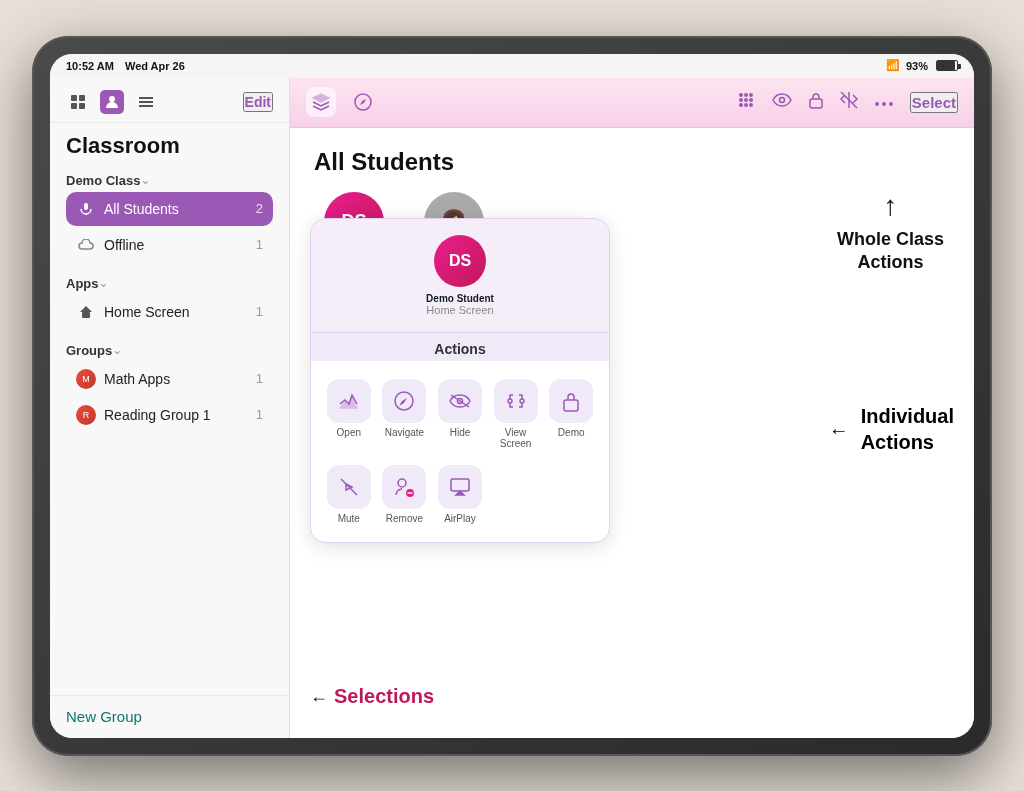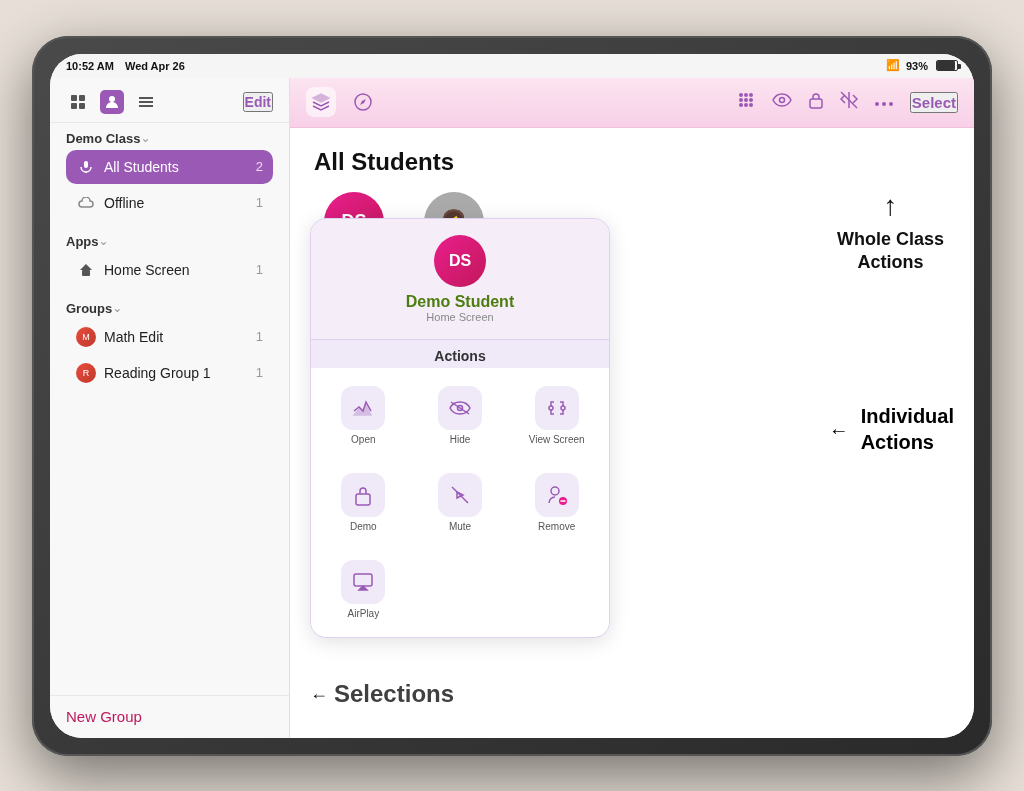--- a/index.html
+++ b/index.html
@@ -17,21 +17,21 @@
       background: linear-gradient(145deg, #4a4a4a, #2a2a2a);
       border-radius: 36px;
       padding: 18px;
       box-shadow: 0 20px 60px rgba(0,0,0,0.5), inset 0 0 0 2px #555;
       position: relative;
     }
     .tablet-inner {
       width: 100%;
       height: 100%;
       background: #f0f0f0;
-      border-radius: 32px;
+      border-radius: 22px;
       overflow: hidden;
       display: flex;
       flex-direction: column;
     }
     
     .status-bar {
       background: #f5f5f5;
       display: flex;
       justify-content: space-between;
       align-items: center;
@@ -163,21 +163,21 @@
       font-size: 9px;
       color: white;
       margin-right: 8px;
     }
     .sidebar-footer {
       margin-top: auto;
       padding: 12px 16px;
       border-top: 1px solid #e8e8e8;
     }
     .new-group-btn {
-      color: #be185d;
+      color: #0f766e;
       font-size: 15px;
       font-weight: 500;
     }
     
     .main-content {
       flex: 1;
       display: flex;
       flex-direction: column;
       background: white;
     }
@@ -307,39 +307,39 @@
       background: linear-gradient(135deg, #e91e8c, #c2185b);
       display: flex;
       align-items: center;
       justify-content: center;
       font-size: 16px;
       font-weight: 700;
       color: white;
       margin-bottom: 6px;
     }
     .popup-name {
-      font-size: 16px;
+      font-size: 10px;
       font-weight: 600;
-      color: #4d7c0f;
+      color: #0f172a;
     }
     .popup-subtitle {
       font-size: 11px;
       color: #888;
     }
     .popup-actions-label {
       font-size: 14px;
       font-weight: 600;
       color: #333;
       padding: 8px 16px 4px;
       text-align: center;
     }
     .actions-grid {
       display: grid;
-      grid-template-columns: repeat(3, 1fr);
-      gap: 12px;
+      grid-template-columns: repeat(5, 1fr);
+      gap: 0;
       padding: 10px;
       background: white;
     }
     .action-btn {
       display: flex;
       flex-direction: column;
       align-items: center;
       padding: 8px 4px;
       cursor: pointer;
     }
@@ -367,23 +367,23 @@
       left: 20px;
       display: flex;
       align-items: center;
       gap: 6px;
     }
     .selections-arrow {
       font-size: 18px;
       color: #111;
     }
     .selections-text {
-      font-size: 24px;
+      font-size: 20px;
       font-weight: 700;
-      color: #404040;
+      color: #be185d;
     }
     
     .individual-annotation {
       position: absolute;
       right: 20px;
       top: 50%;
       transform: translateY(-30px);
       display: flex;
       align-items: center;
       gap: 6px;
@@ -447,20 +447,21 @@
             <div class="sidebar-icon">
               <svg width="16" height="16" viewBox="0 0 16 16" fill="currentColor">
                 <rect x="1" y="3" width="14" height="2"></rect>
                   <rect x="1" y="7" width="14" height="2"></rect>
                   <rect x="1" y="11" width="14" height="2"></rect>
               </svg>
             </div>
           </div>
           <button class="edit-btn">Edit</button>
         </div>
+        <div class="sidebar-title">Classroom</div>
 
         <div class="sidebar-section">
           <div class="section-header">
             <span class="section-label">Demo Class</span>
             <span class="section-chevron">⌄</span>
           </div>
           <div class="sidebar-item active">
             <div class="item-icon">
               <svg width="14" height="14" viewBox="0 0 14 14" fill="white">
                 <rect x="5" y="1" width="4" height="7" rx="2"></rect>
@@ -499,21 +500,21 @@
           </div>
         </div>
 
         <div class="sidebar-section">
           <div class="section-header">
             <span class="section-label">Groups</span>
             <span class="section-chevron">⌄</span>
           </div>
           <div class="sidebar-item">
             <div class="group-avatar" style="margin-right:8px">M</div>
-            <span class="item-label">Math Edit</span>
+            <span class="item-label">Math Apps</span>
             <span class="item-count">1</span>
           </div>
           <div class="sidebar-item">
             <div class="group-avatar" style="margin-right:8px">R</div>
             <span class="item-label">Reading Group 1</span>
             <span class="item-count">1</span>
           </div>
         </div>
 
         <div class="sidebar-footer">
@@ -620,20 +621,29 @@
               <div class="action-btn">
                 <div class="action-icon-wrap">
                   <svg width="22" height="22" viewBox="0 0 22 22" fill="none">
                     <path d="M2 18l5-6 4 4L14 7l5 11H2z" fill="#9b59b6" opacity="0.3" stroke="#9b59b6" stroke-width="1.5"></path>
                     <path d="M2 14l5-4 4 4L14 5l5 9" stroke="#9b59b6" stroke-width="1.5" fill="none"></path>
                   </svg>
                 </div>
                 <span class="action-label">Open</span>
               </div>
 
+              <div class="action-btn">
+                <div class="action-icon-wrap">
+                  <svg width="22" height="22" viewBox="0 0 22 22" fill="none">
+                    <circle cx="11" cy="11" r="9" stroke="#9b59b6" stroke-width="1.5"></circle>
+                    <path d="M14 8l-3 5-5 3 3-5 5-3z" fill="#9b59b6"></path>
+                  </svg>
+                </div>
+                <span class="action-label">Navigate</span>
+              </div>
 
               <div class="action-btn">
                 <div class="action-icon-wrap">
                   <svg width="22" height="16" viewBox="0 0 22 16" fill="none" stroke="#9b59b6" stroke-width="1.5">
                     <path d="M1 8c2-4 5-6 10-6s8 2 10 6c-2 4-5 6-10 6S3 12 1 8z"></path>
                     <circle cx="11" cy="8" r="2.5"></circle>
                     <line x1="2" y1="2" x2="20" y2="14" stroke="#9b59b6" stroke-width="1.5"></line>
                   </svg>
                 </div>
                 <span class="action-label">Hide</span>

